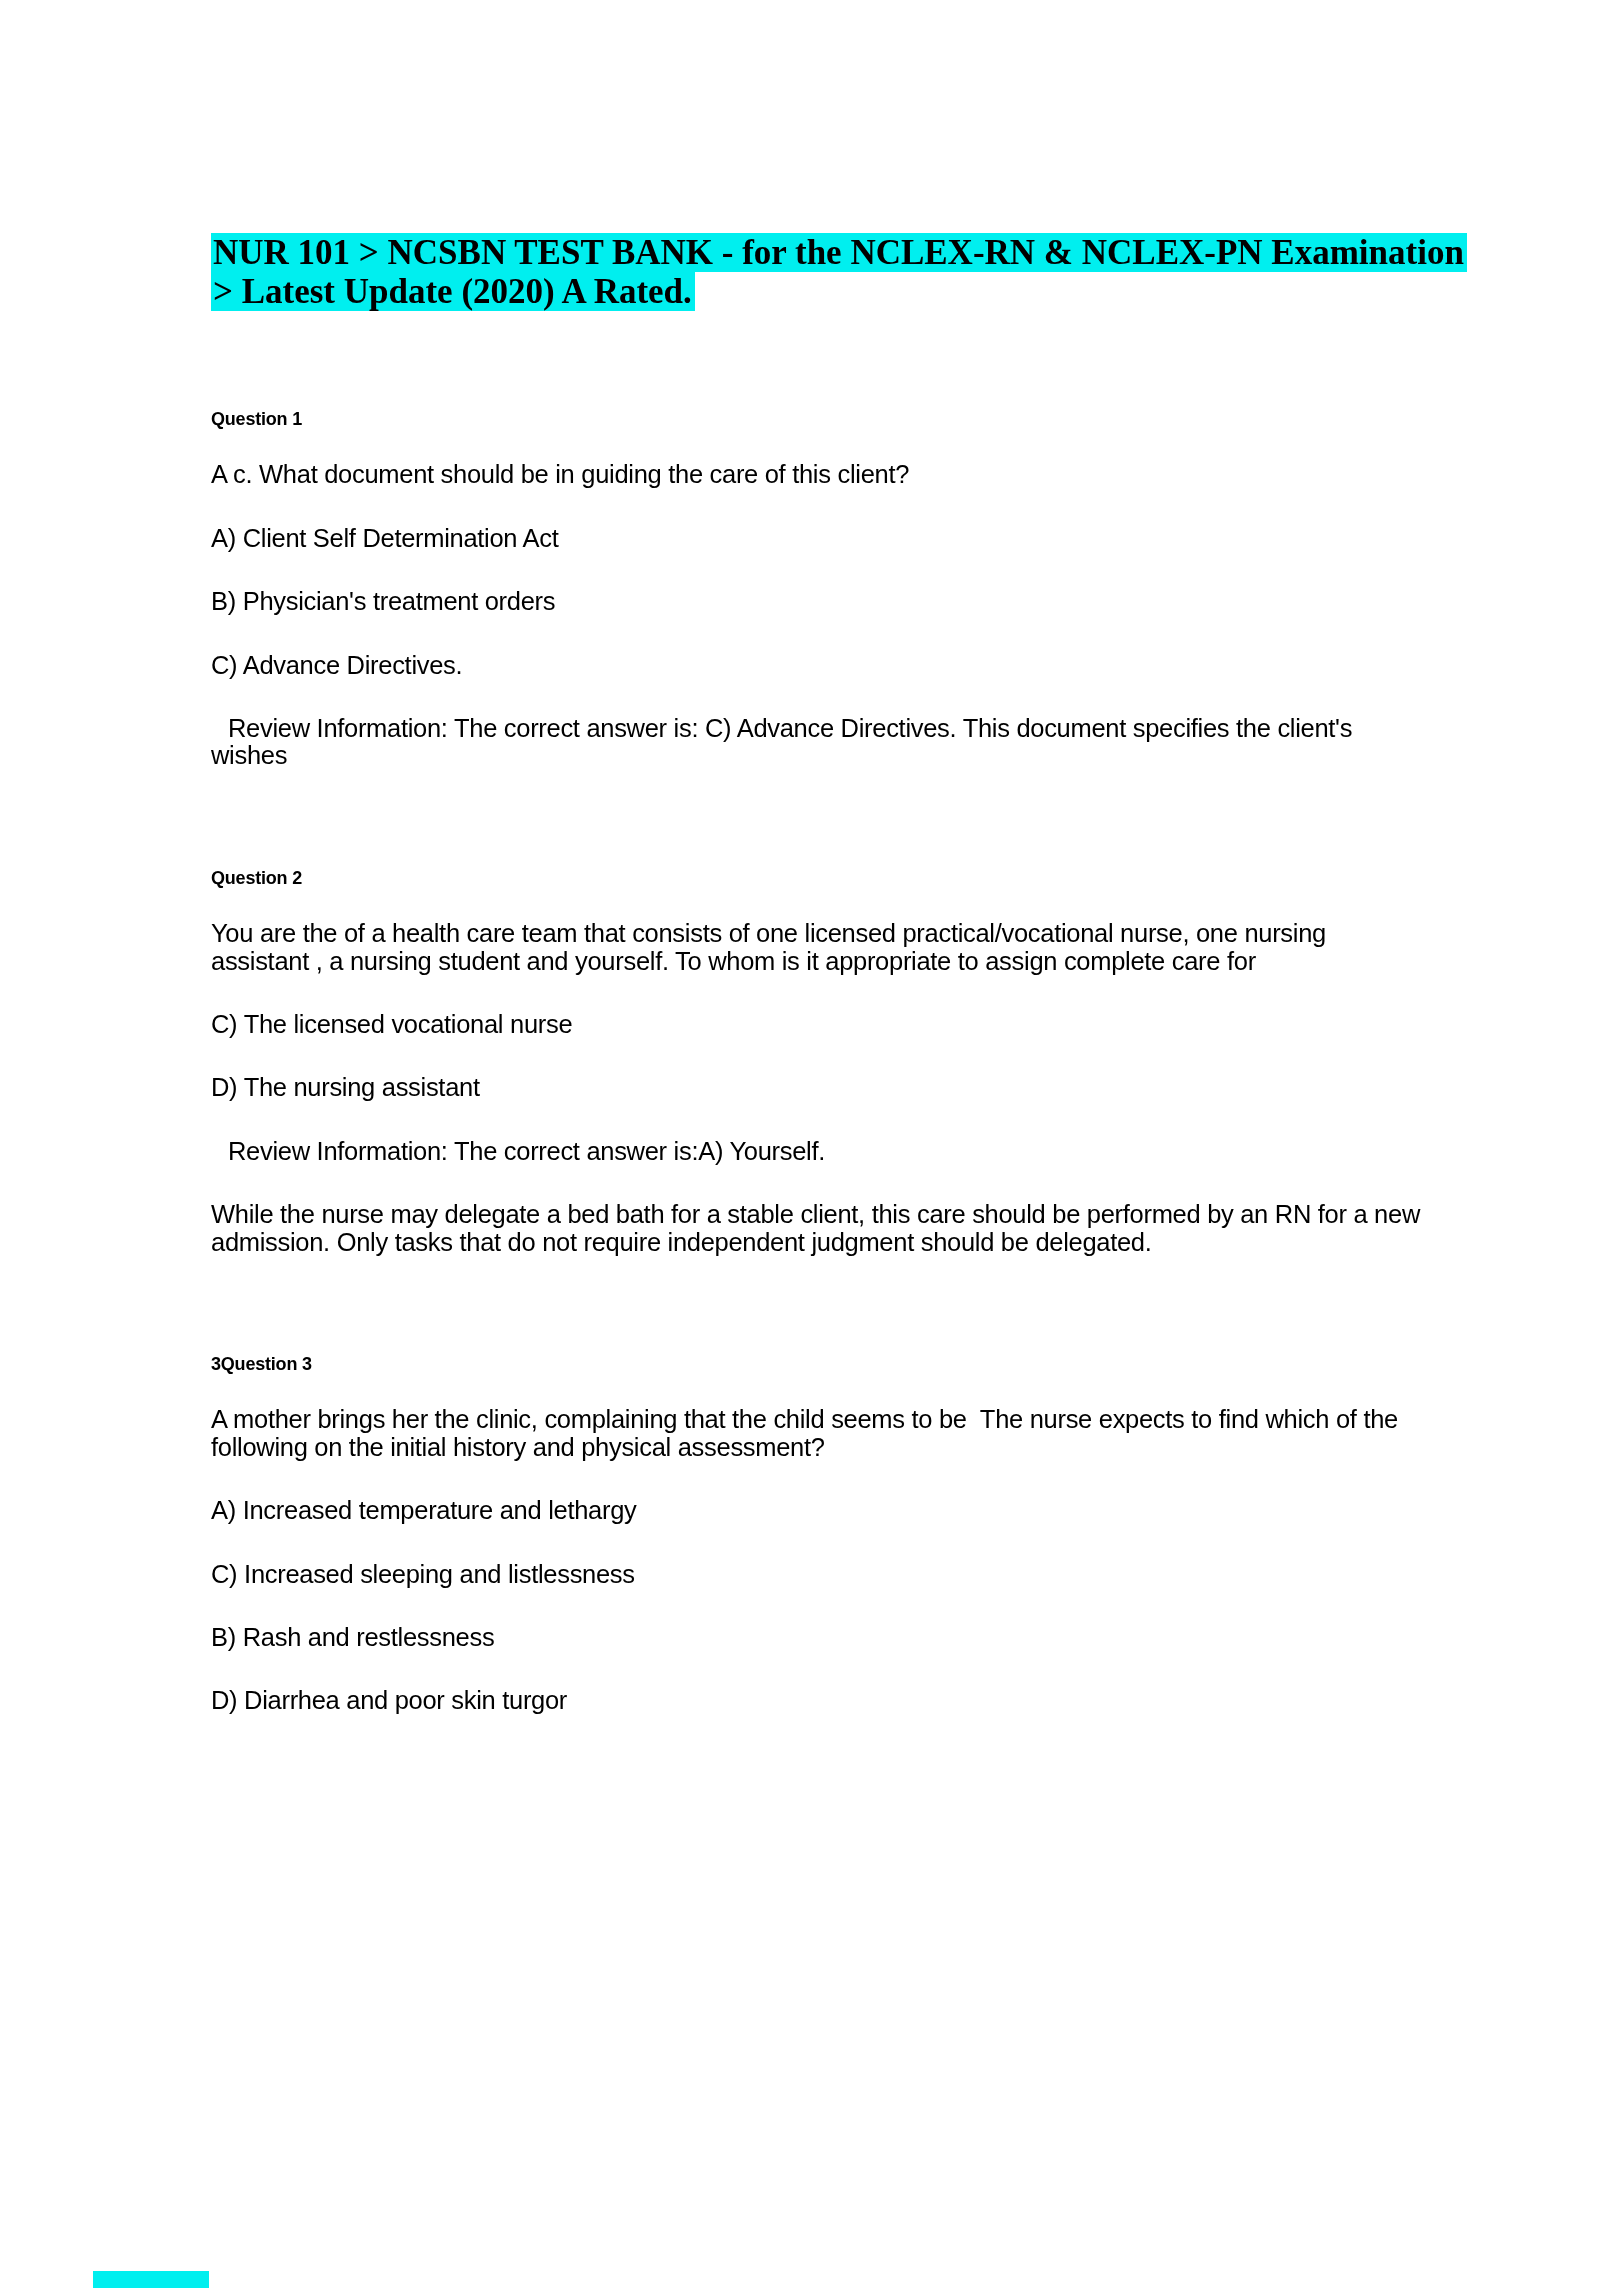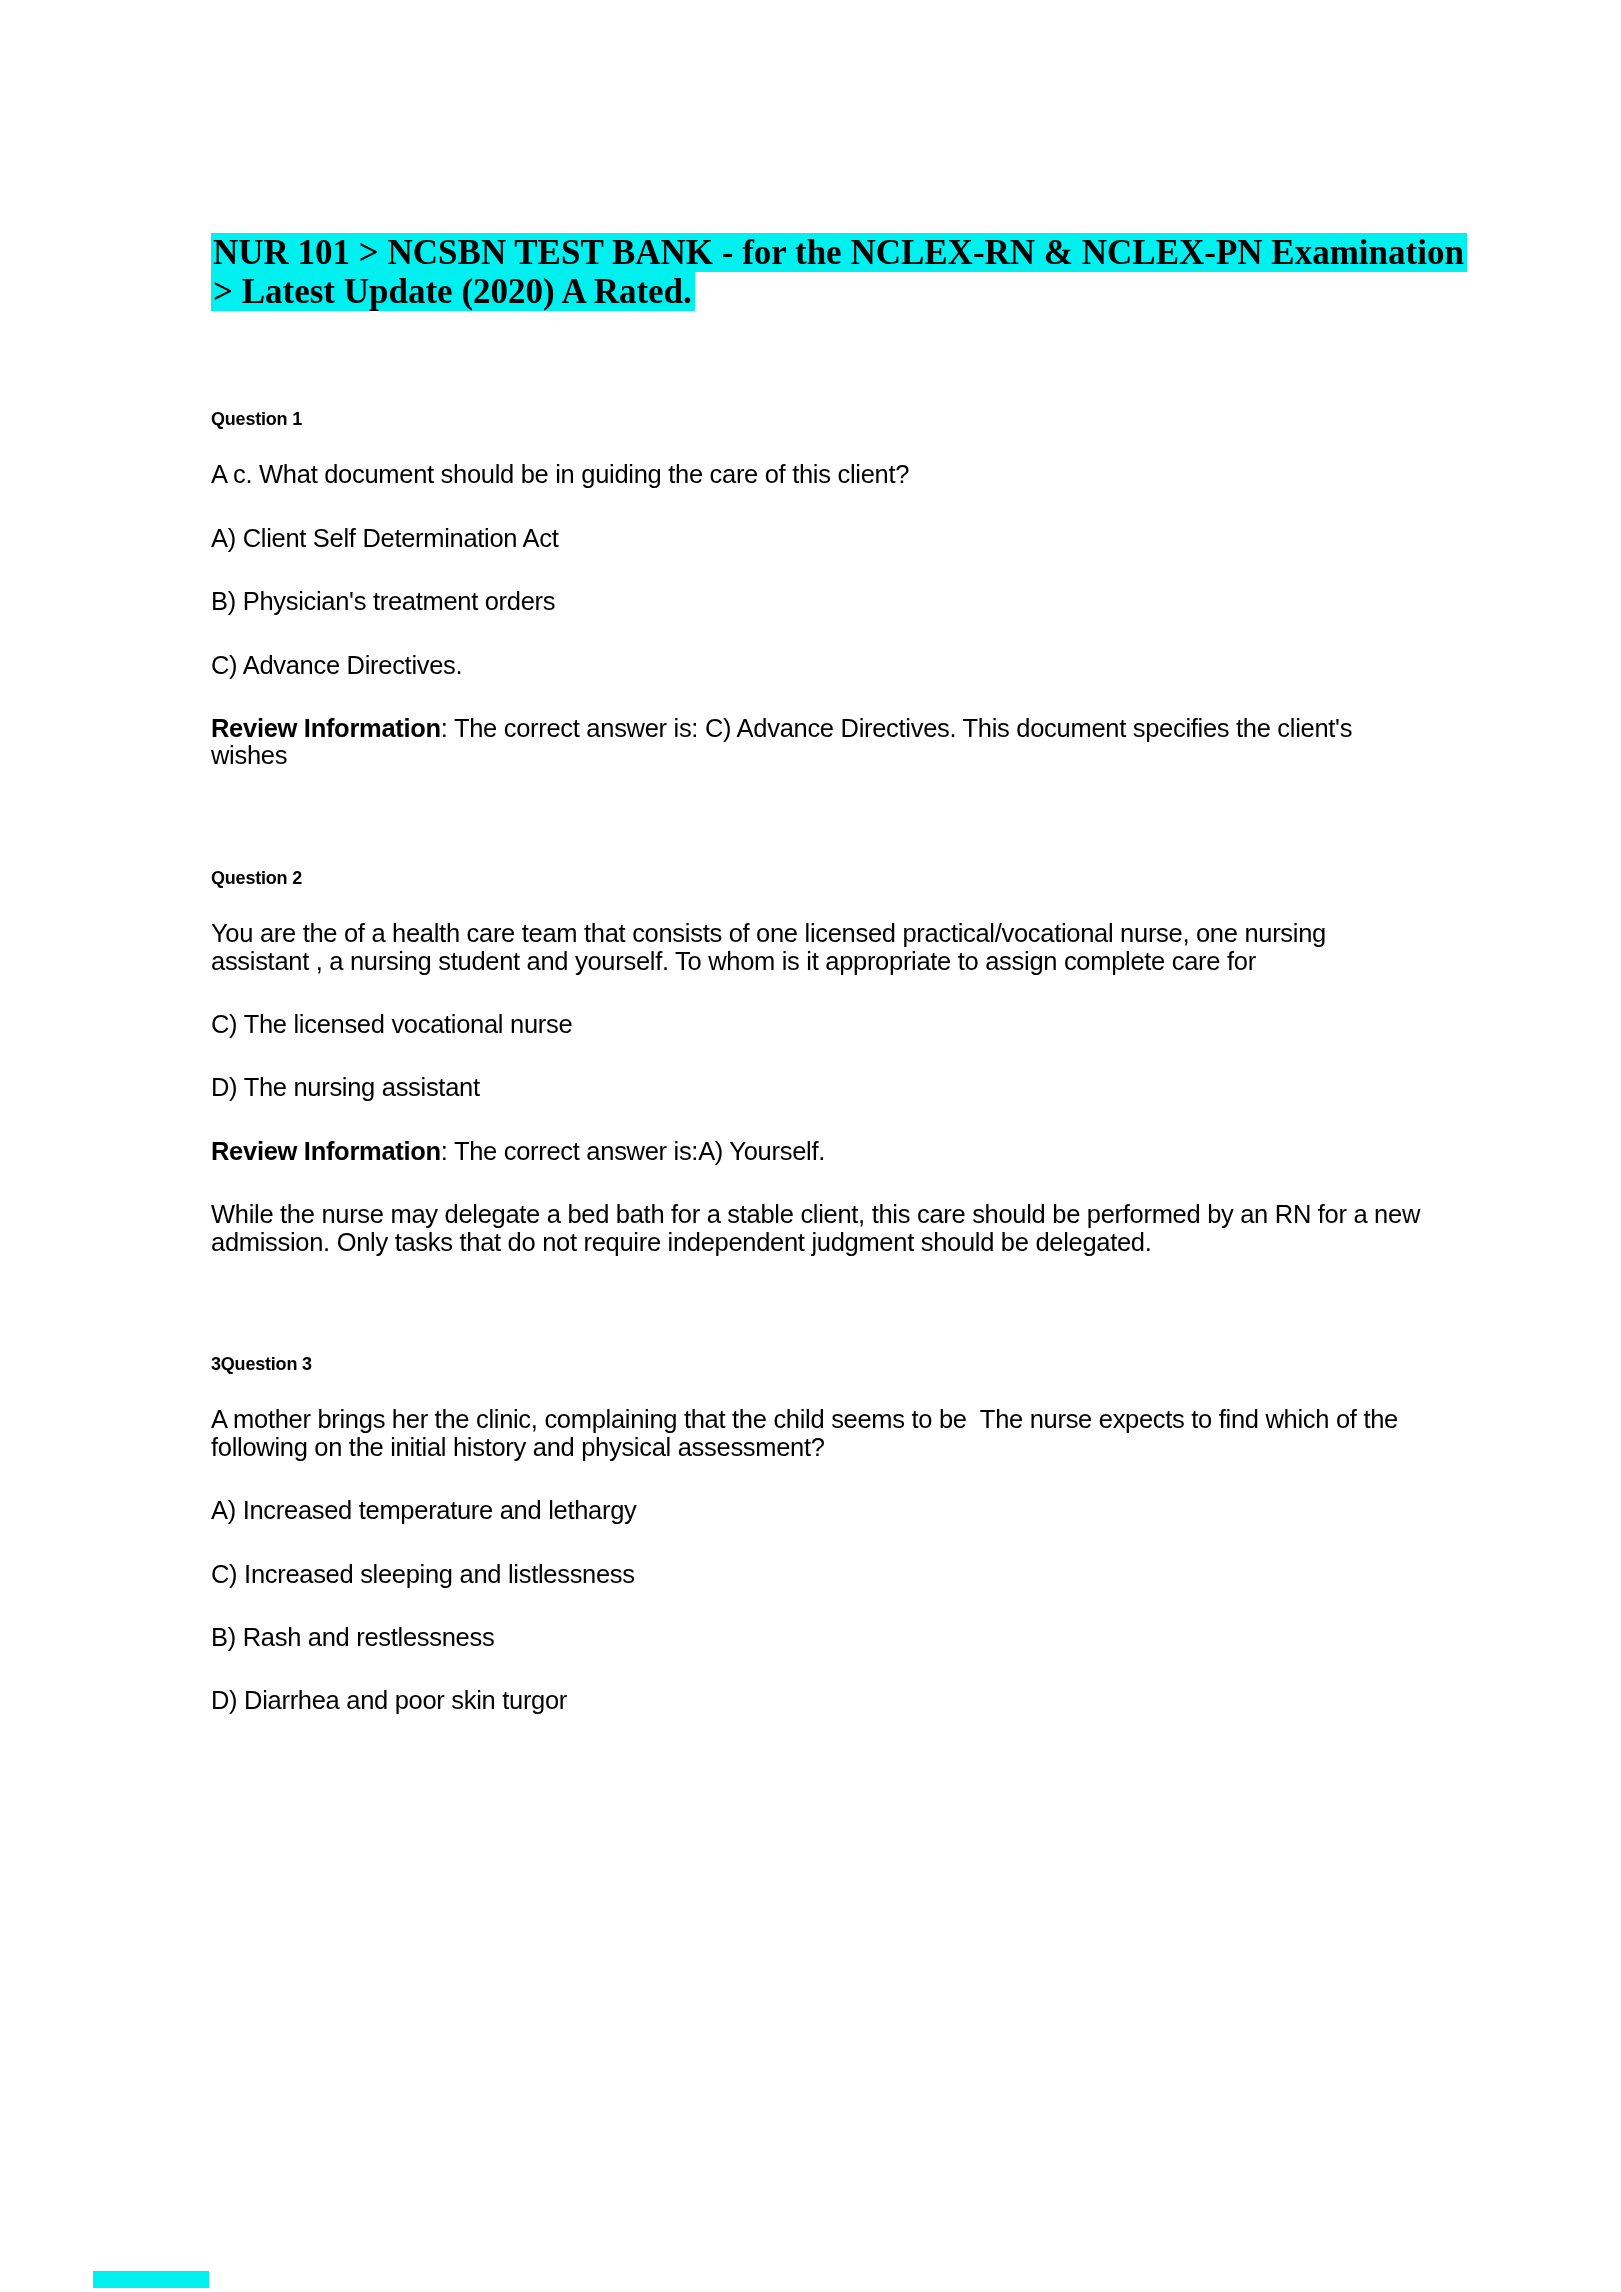--- a/index.html
+++ b/index.html
@@ -50,21 +50,21 @@
   }
 
   .body-text {
     font-size: 25.5px;
     line-height: 27.4px;
     letter-spacing: -0.3px;
     margin-bottom: 36px;
     white-space: pre-wrap;
   }
 
-  .review b { font-weight: 700; }
+  .review b { font-weight: 400; margin-left: 17px; }
 
   
   .page-break-fragment {
     position: absolute;
     left: 93px;
     top: 2271px;
     width: 116px;
     height: 16.7px;
     background: var(--hl, #00efef);
   }

